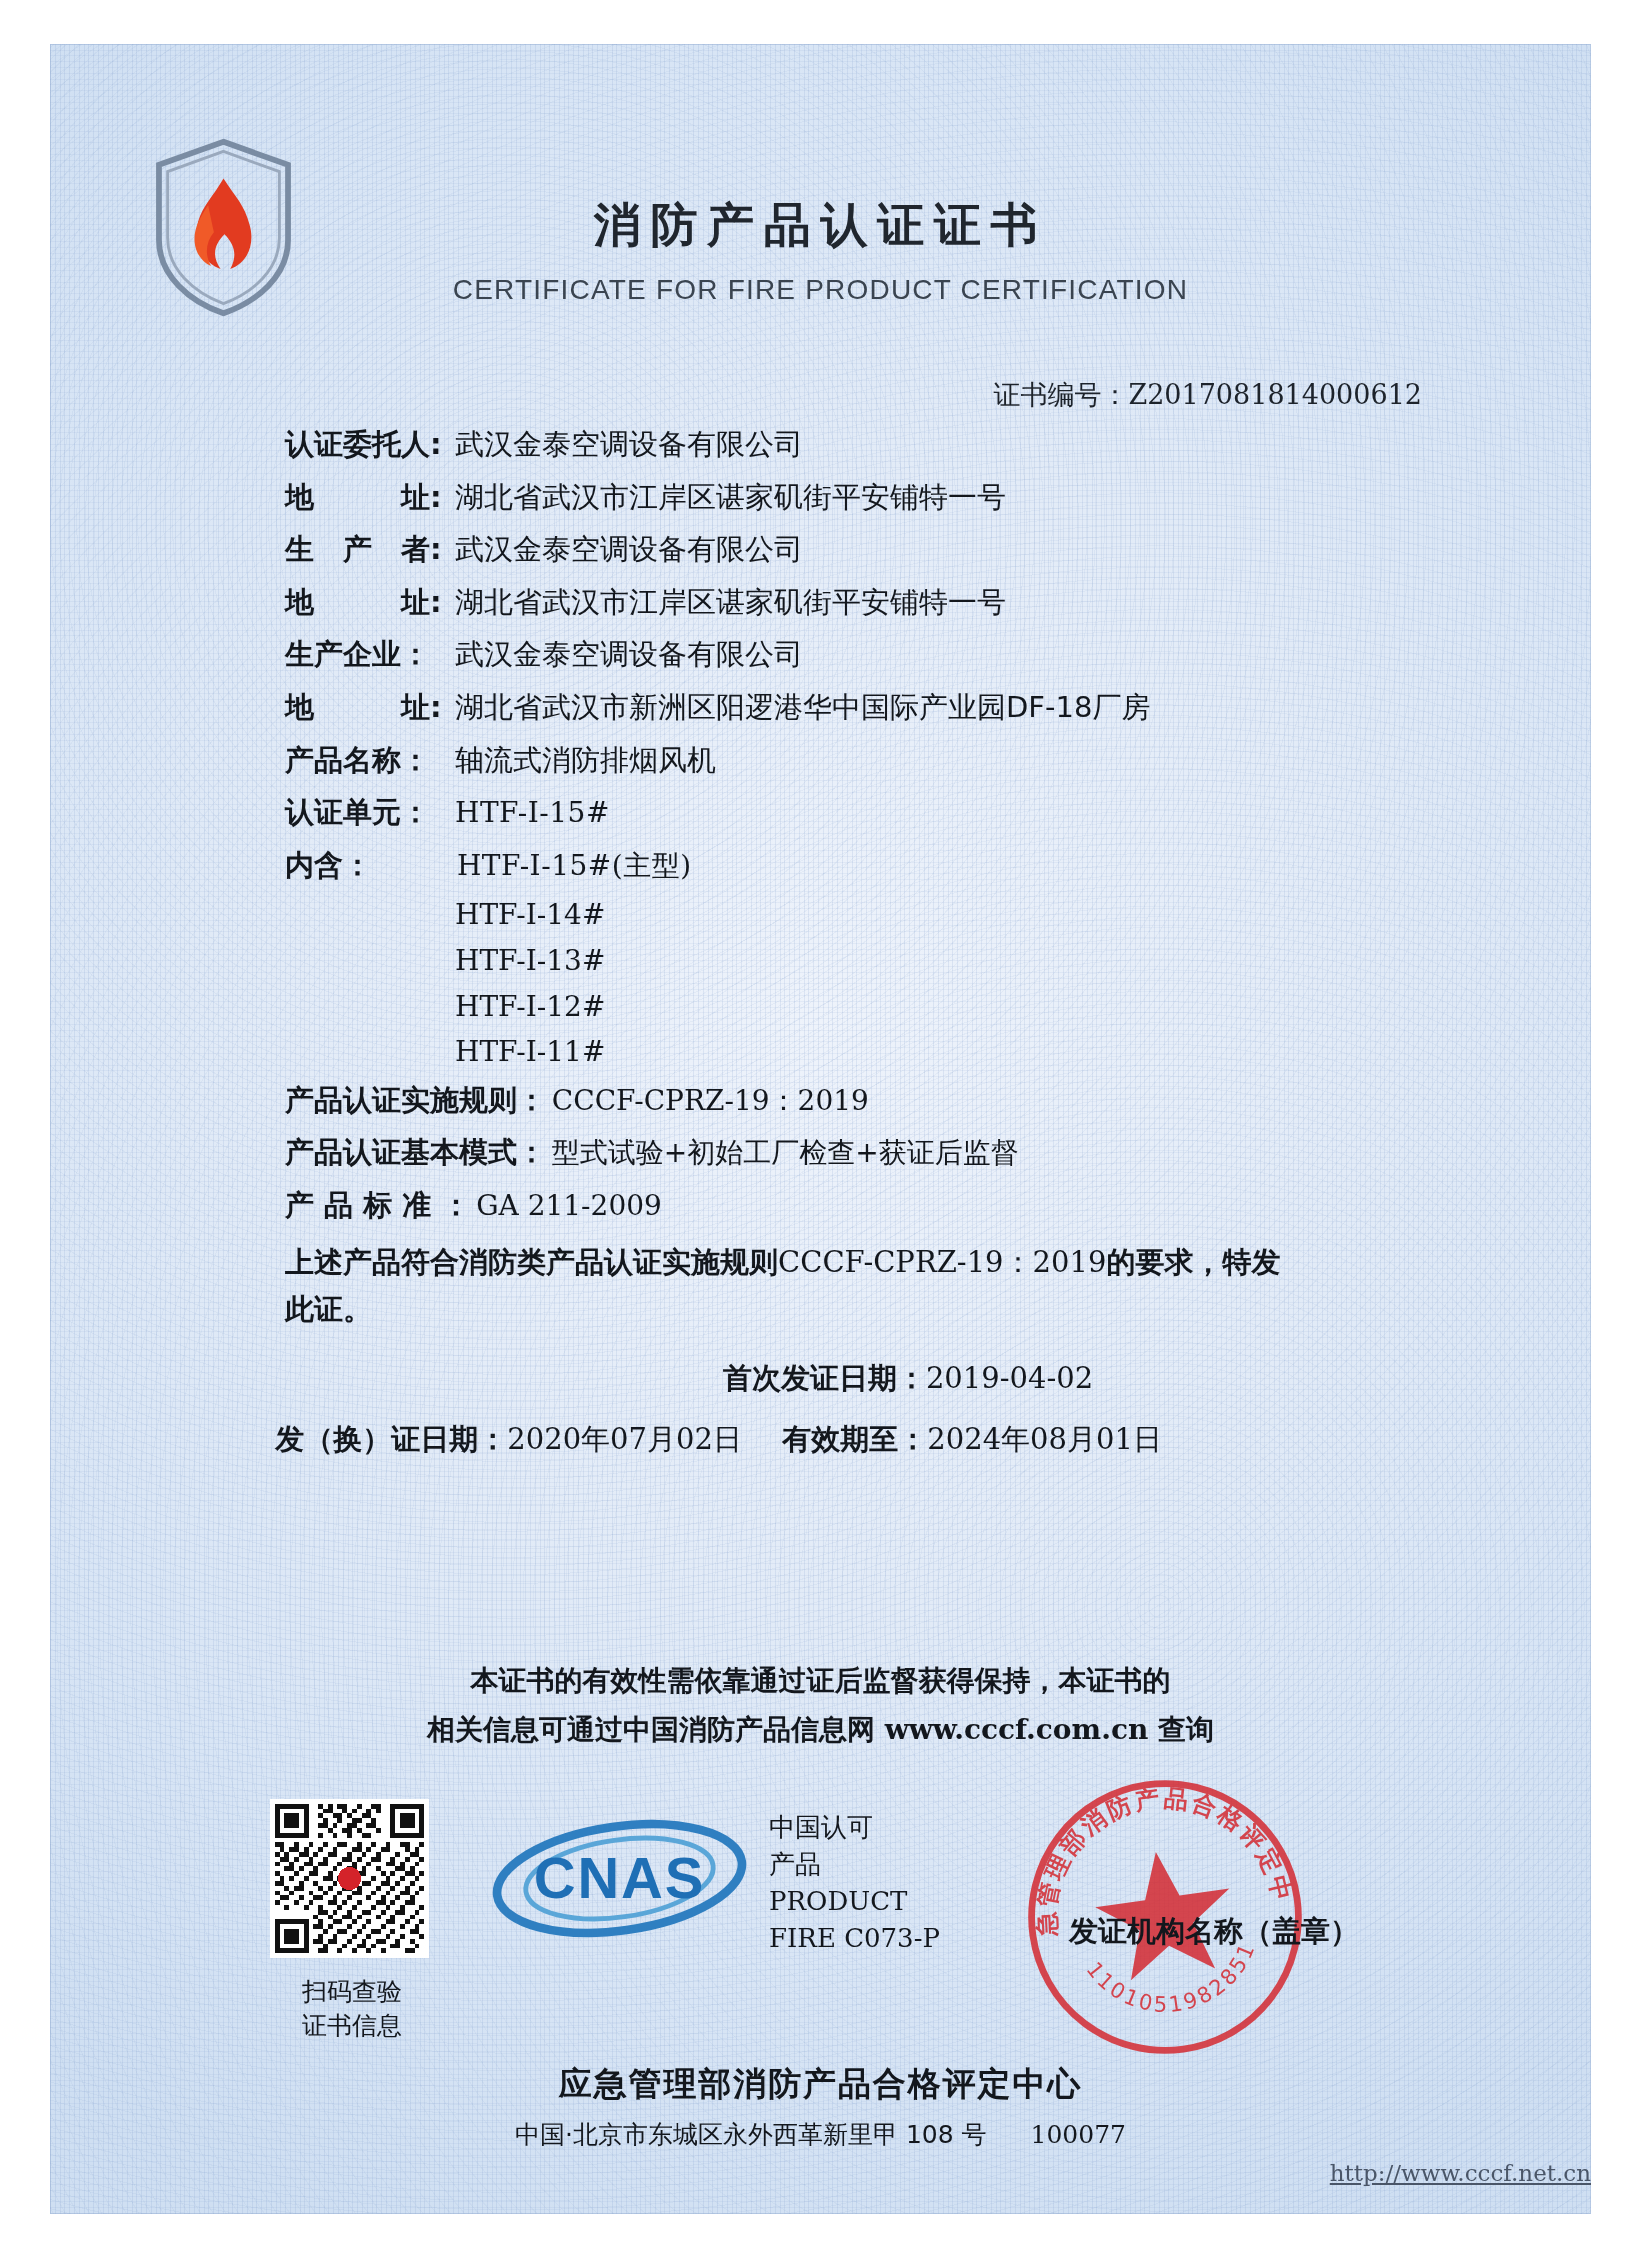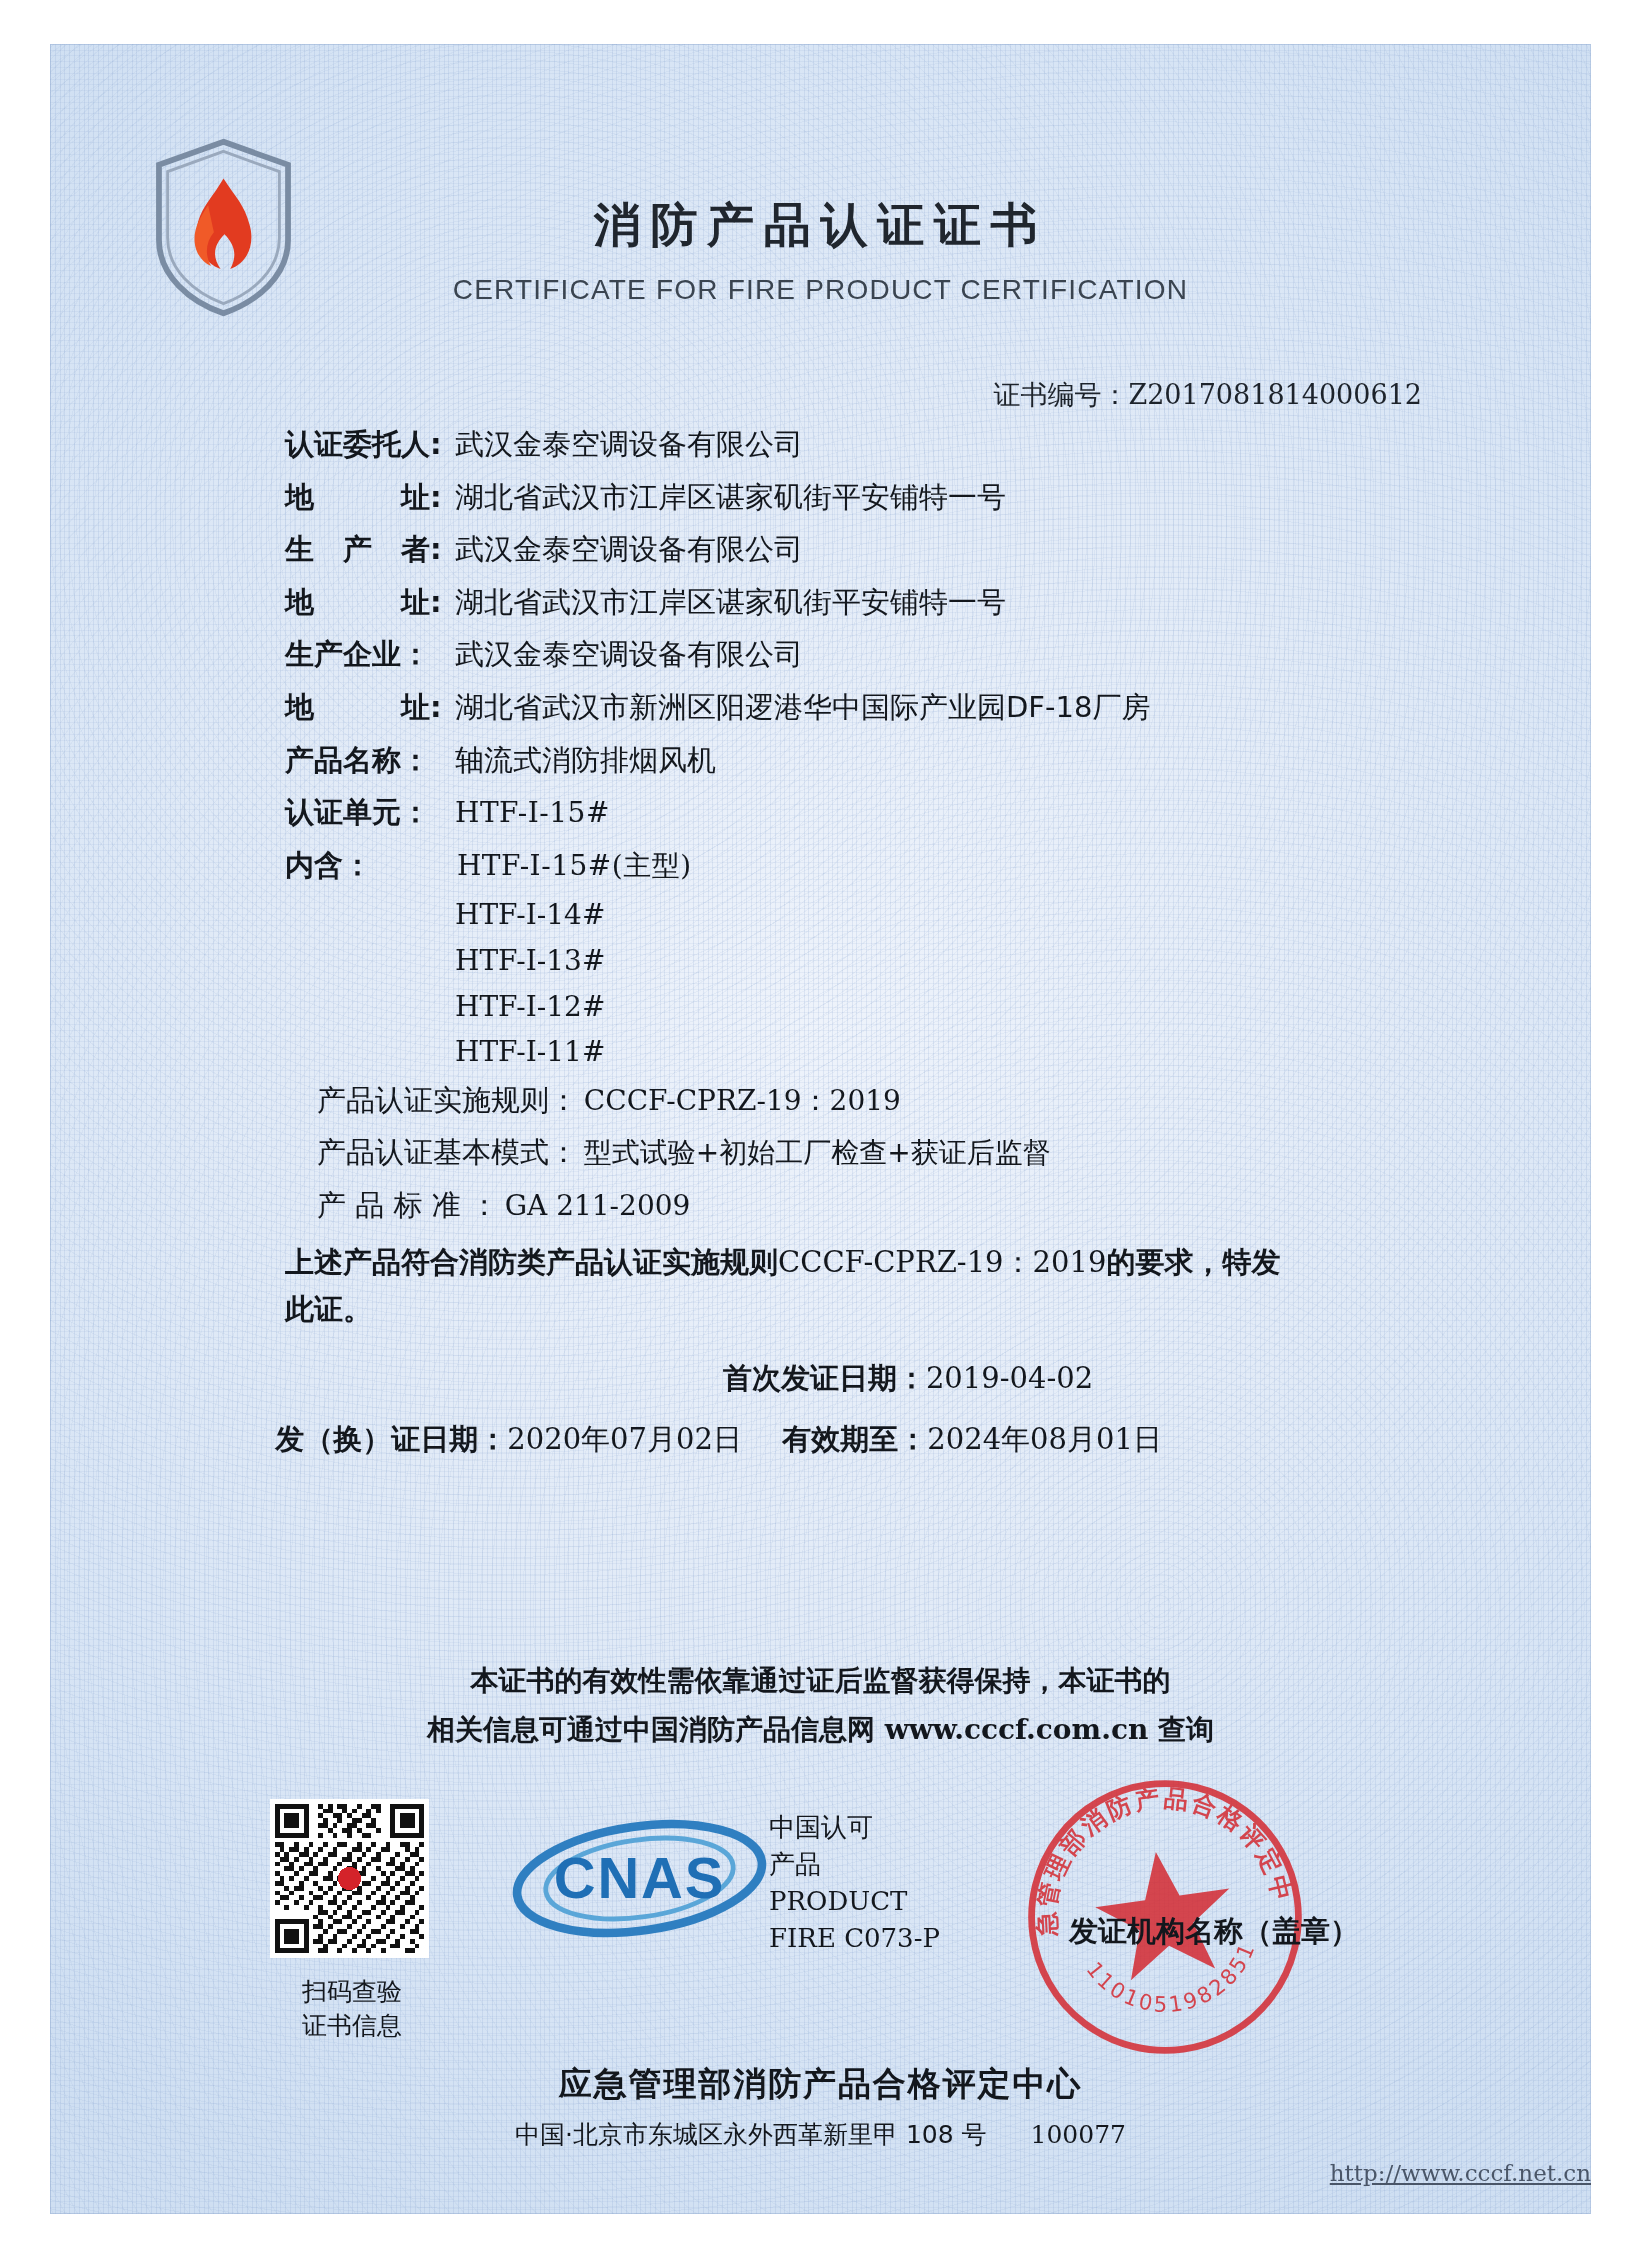--- a/index.html
+++ b/index.html
@@ -80,23 +80,22 @@
     width:170px;flex:0 0 170px;text-align:left;padding-right:1.9px;
     font-size:29px;font-weight:bold;color:#13171d;
     font-family:"DejaVu Sans","Liberation Sans",sans-serif;
   }
   .sub-item{margin-bottom:12.6px;padding-left:170px;}
   .sub-item .val{font-family:"DejaVu Serif","Liberation Serif",serif;font-size:28px;}
 
   .rule-row{display:flex;align-items:baseline;margin-bottom:12.6px;}
   .rule-lbl{
     flex:0 0 auto;
-    font-size:29px;font-weight:normal;color:#13171d;
-    font-family:"DejaVu Sans","Liberation Sans",sans-serif;
-    margin-left:32px;
+    font-size:29px;font-weight:bold;color:#13171d;
+    font-family:"DejaVu Sans","Liberation Sans",sans-serif;
   }
   .rule-val{
     font-size:28px;color:#13171d;margin-left:5.8px;
     font-family:"DejaVu Serif","Liberation Serif",serif;
   }
   .rule-val.zh{font-family:"DejaVu Sans","Liberation Sans",sans-serif;font-size:28px;}
 
   .statement{
     font-size:29px;color:#13171d;line-height:1.65;
     font-family:"DejaVu Sans","Liberation Sans",sans-serif;
@@ -132,21 +131,21 @@
   .qr{
     position:absolute;left:220px;top:1755px;width:159px;height:159px;
     background:#fff;
   }
   .qr-cap{
     position:absolute;left:220px;top:1931px;width:164px;
     text-align:center;font-size:25px;line-height:1.35;color:#13171d;
     font-family:"DejaVu Sans","Liberation Sans",sans-serif;
   }
   .cnas{
-    position:absolute;left:439px;top:1767px;width:261px;height:135px;padding-left:20px;
+    position:absolute;left:439px;top:1767px;width:261px;height:135px;
   }
   .cnas-text{
     position:absolute;left:719px;top:1765px;
     font-size:26px;line-height:1.42;color:#13171d;
     font-family:"DejaVu Sans","Liberation Sans",sans-serif;
   }
   .cnas-text .en{font-family:"DejaVu Serif","Liberation Serif",serif;}
 
   .seal{
     position:absolute;left:970px;top:1728px;width:290px;height:290px;

